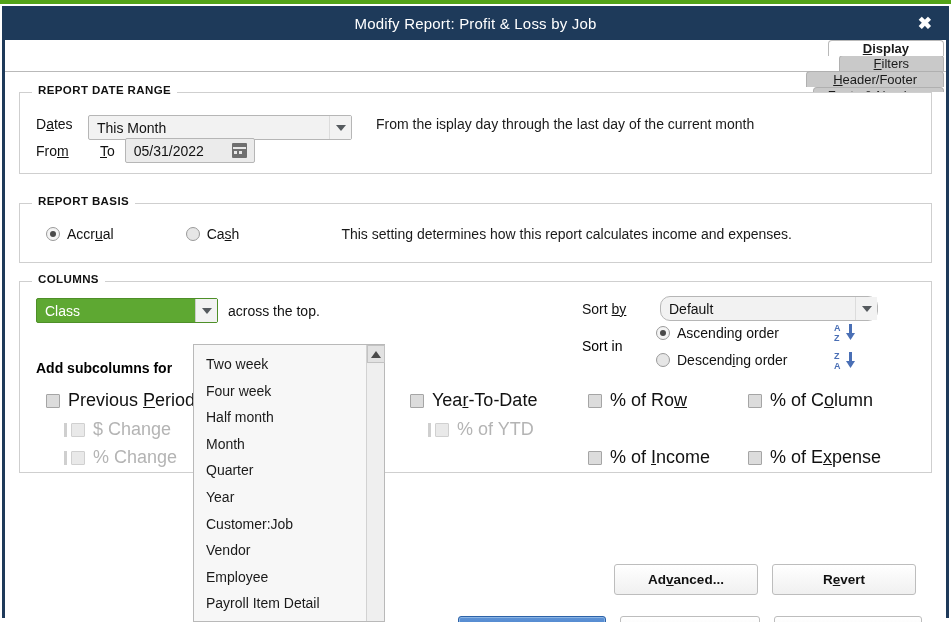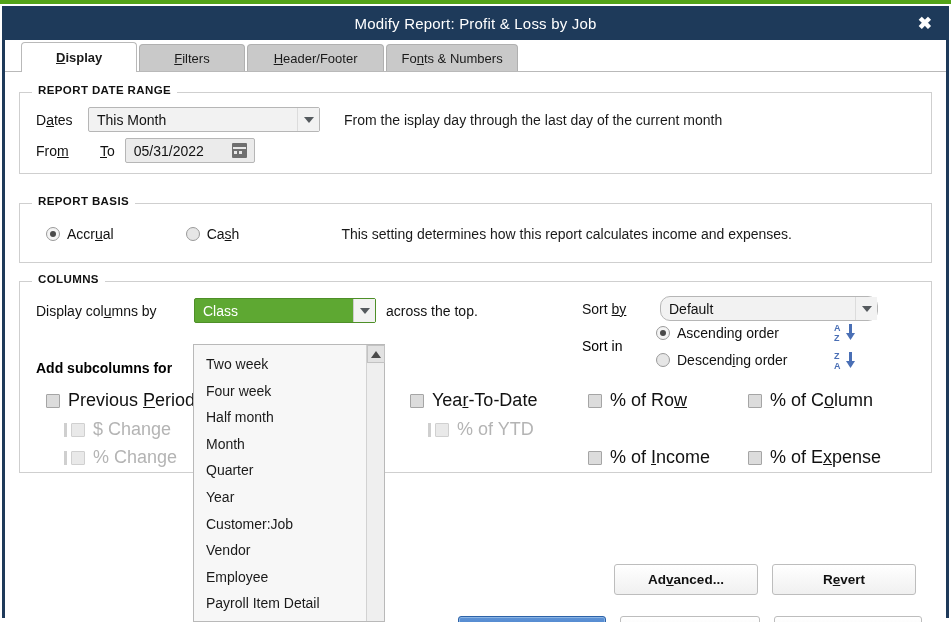--- a/index.html
+++ b/index.html
@@ -57,20 +57,21 @@
   }
 
   
   .tabstrip {
     position: relative;
     height: 32px;
     background: #ffffff;
     padding-left: 16px;
     display: flex; align-items: flex-end;
     border-bottom: 1px solid #b9b9b9;
+    flex-direction: column;
   }
   .tab {
     height: 27px;
     padding: 0 20px;
     display: flex; align-items: center; justify-content: center;
     font-size: 13px;
     color: #1a1a1a;
     background: #c9c9c9;
     border: 1px solid #b0b0b0;
     border-bottom: none;
@@ -392,21 +393,21 @@
     </div>
   </div>
 
   <div class="dialog-body">
 
     <div class="group grp-daterange">
       <div class="group-title">REPORT DATE RANGE</div>
 
       <div class="row" style="position:absolute; left:16px; top:14px;">
         <span class="lbl" style="width:52px;">D<u>a</u>tes</span>
-        <div class="combo" style="width:232px;">
+        <div class="combo" style="width:264px;margin-top:8px;">
           <span class="val">This Month</span>
           <span class="arrow-btn">
               <span class="caret-down"></span>
             </span>
         </div>
         <span class="hint" style="margin-left:24px;">From the isplay day through the last day of the current month</span>
       </div>
 
       <div class="row" style="position:absolute; left:16px; top:45px;">
         <span class="lbl" style="width:52px;">Fro<u>m</u></span>
@@ -433,21 +434,20 @@
         <span class="hint" style="margin-left:102px;">This setting determines how this report calculates income and expenses.</span>
       </div>
     </div>
 
     <div class="group grp-columns">
       <div class="group-title">COLUMNS</div>
 
       <div class="cols-inner">
 
         <div class="disp-row">
-          <span class="lbl" style="width:158px;">Display col<u>u</u>mns by</span>
           <div class="combo selected-green">
             <span class="val">Class</span>
             <span class="arrow-btn">
                 <span class="caret-down"></span>
               </span>
           </div>
           <span class="lbl" style="margin-left:10px;">across the top.</span>
         </div>
 
         <div class="subcol-label">Add subcolumns for</div>

